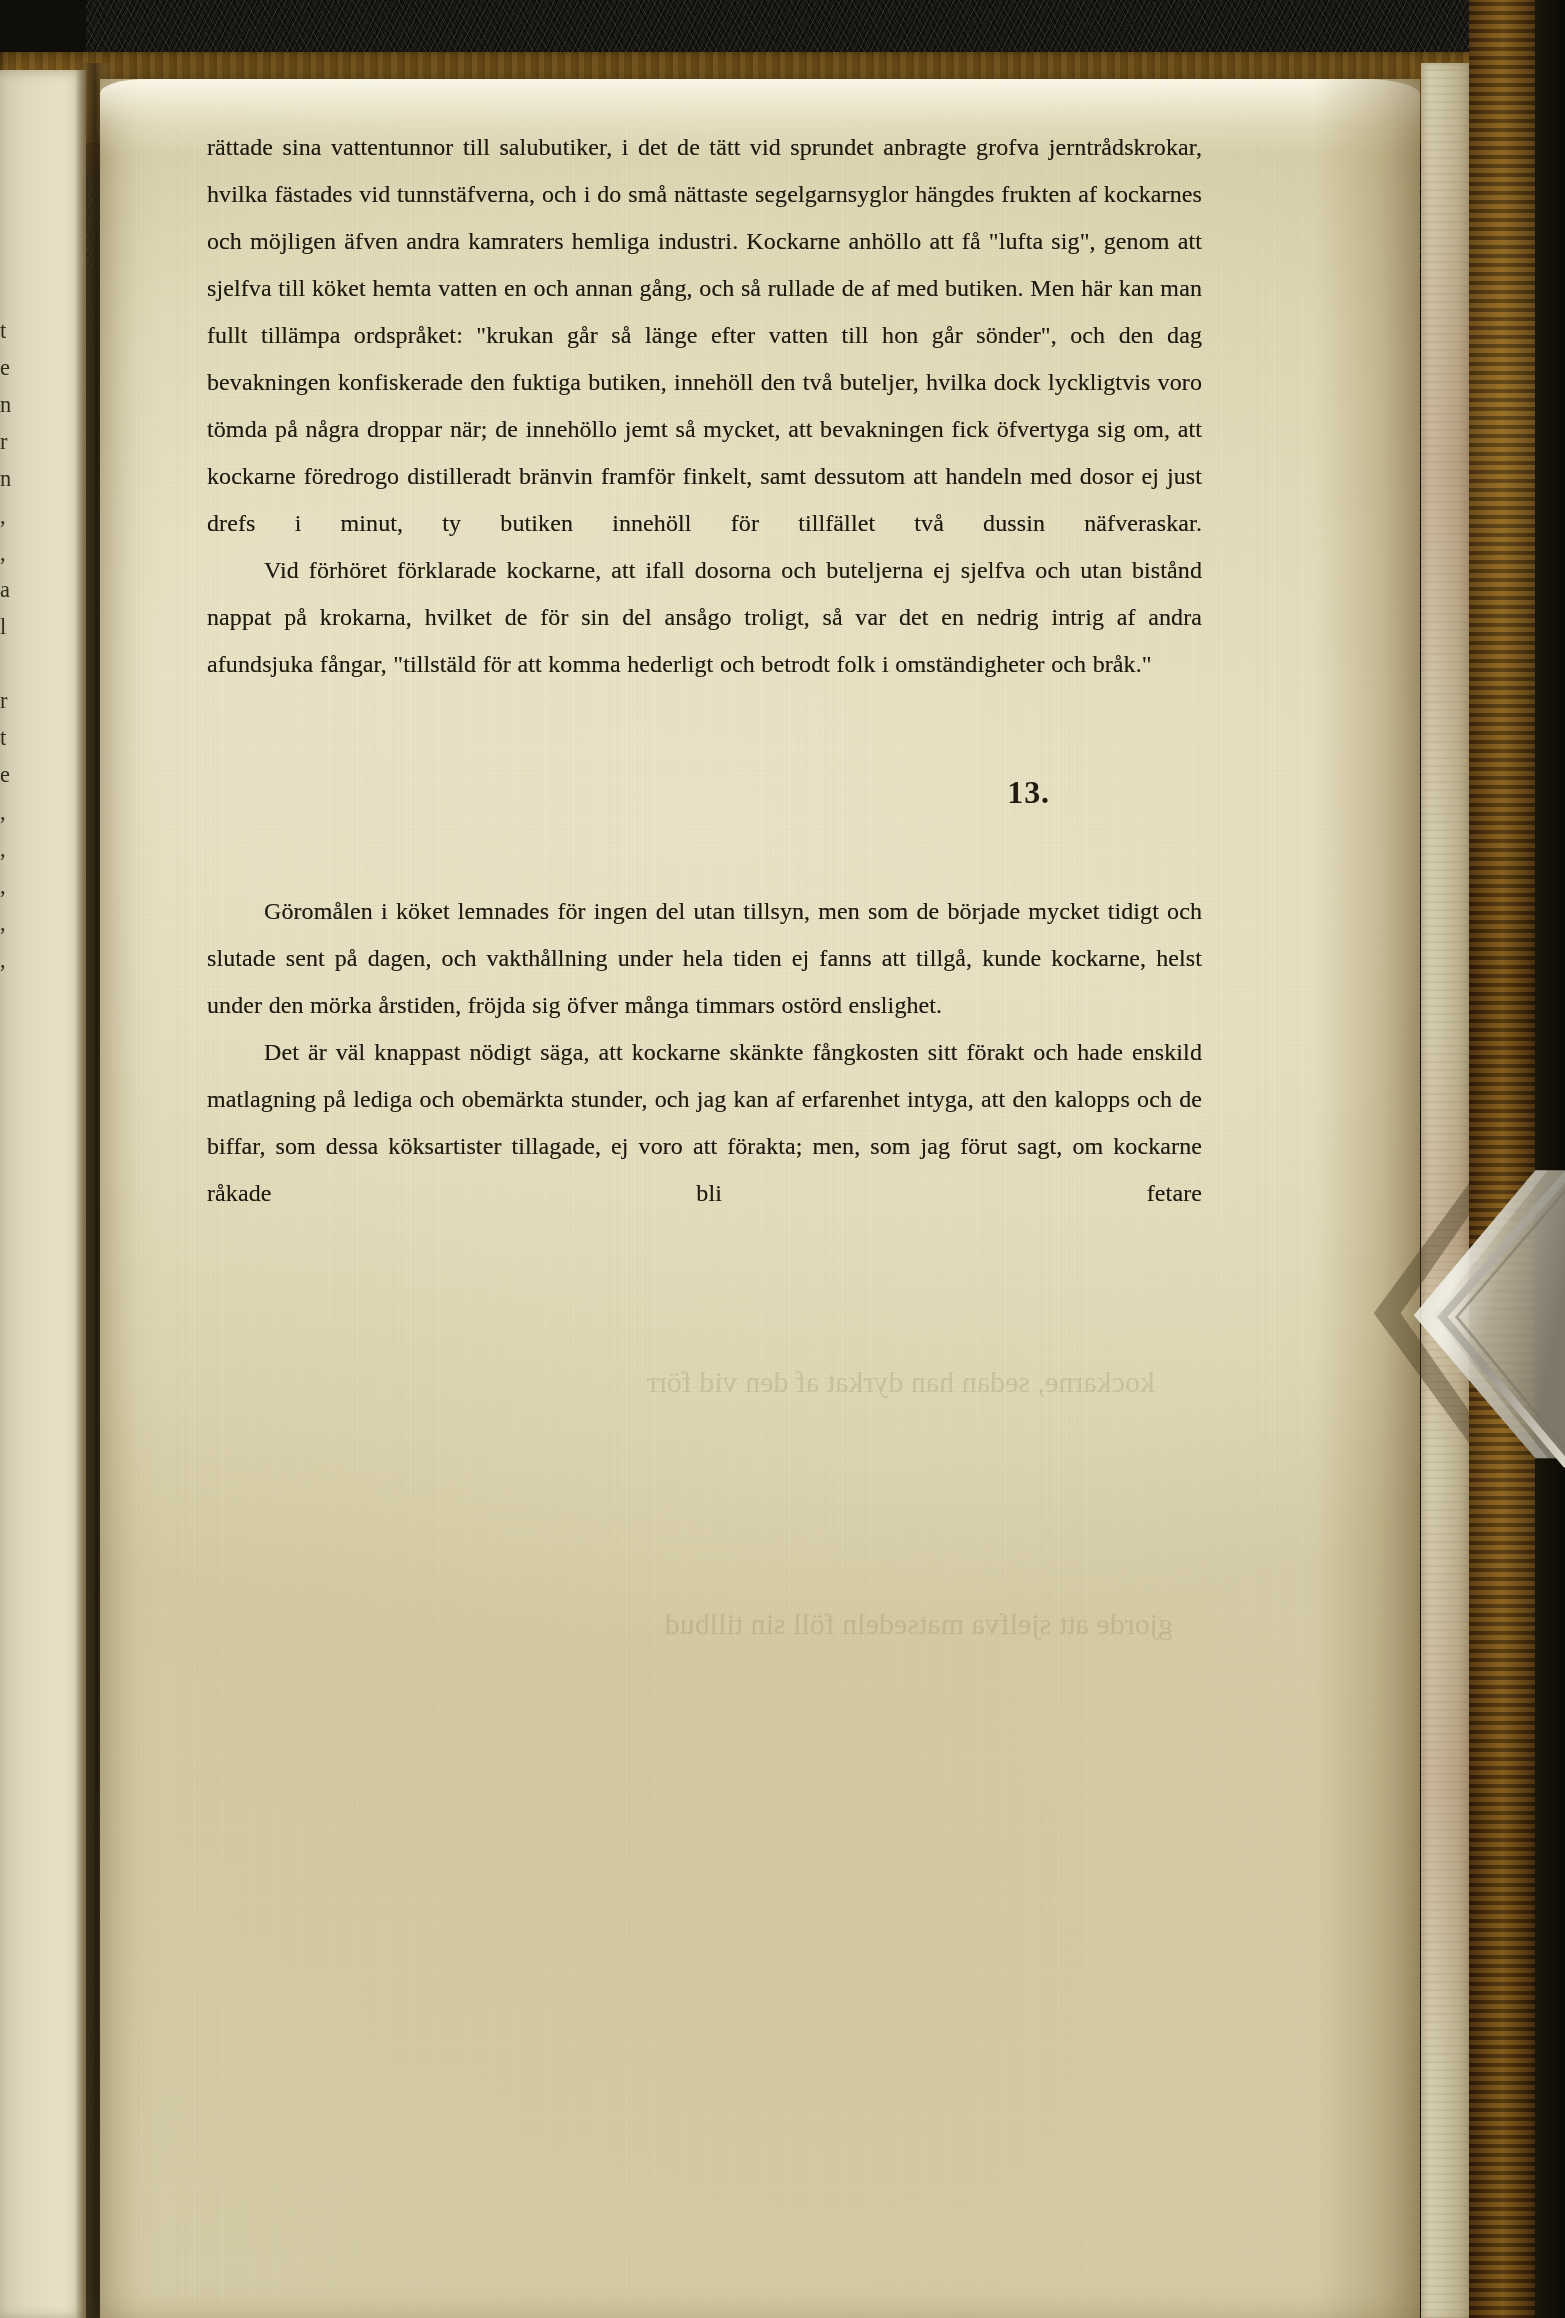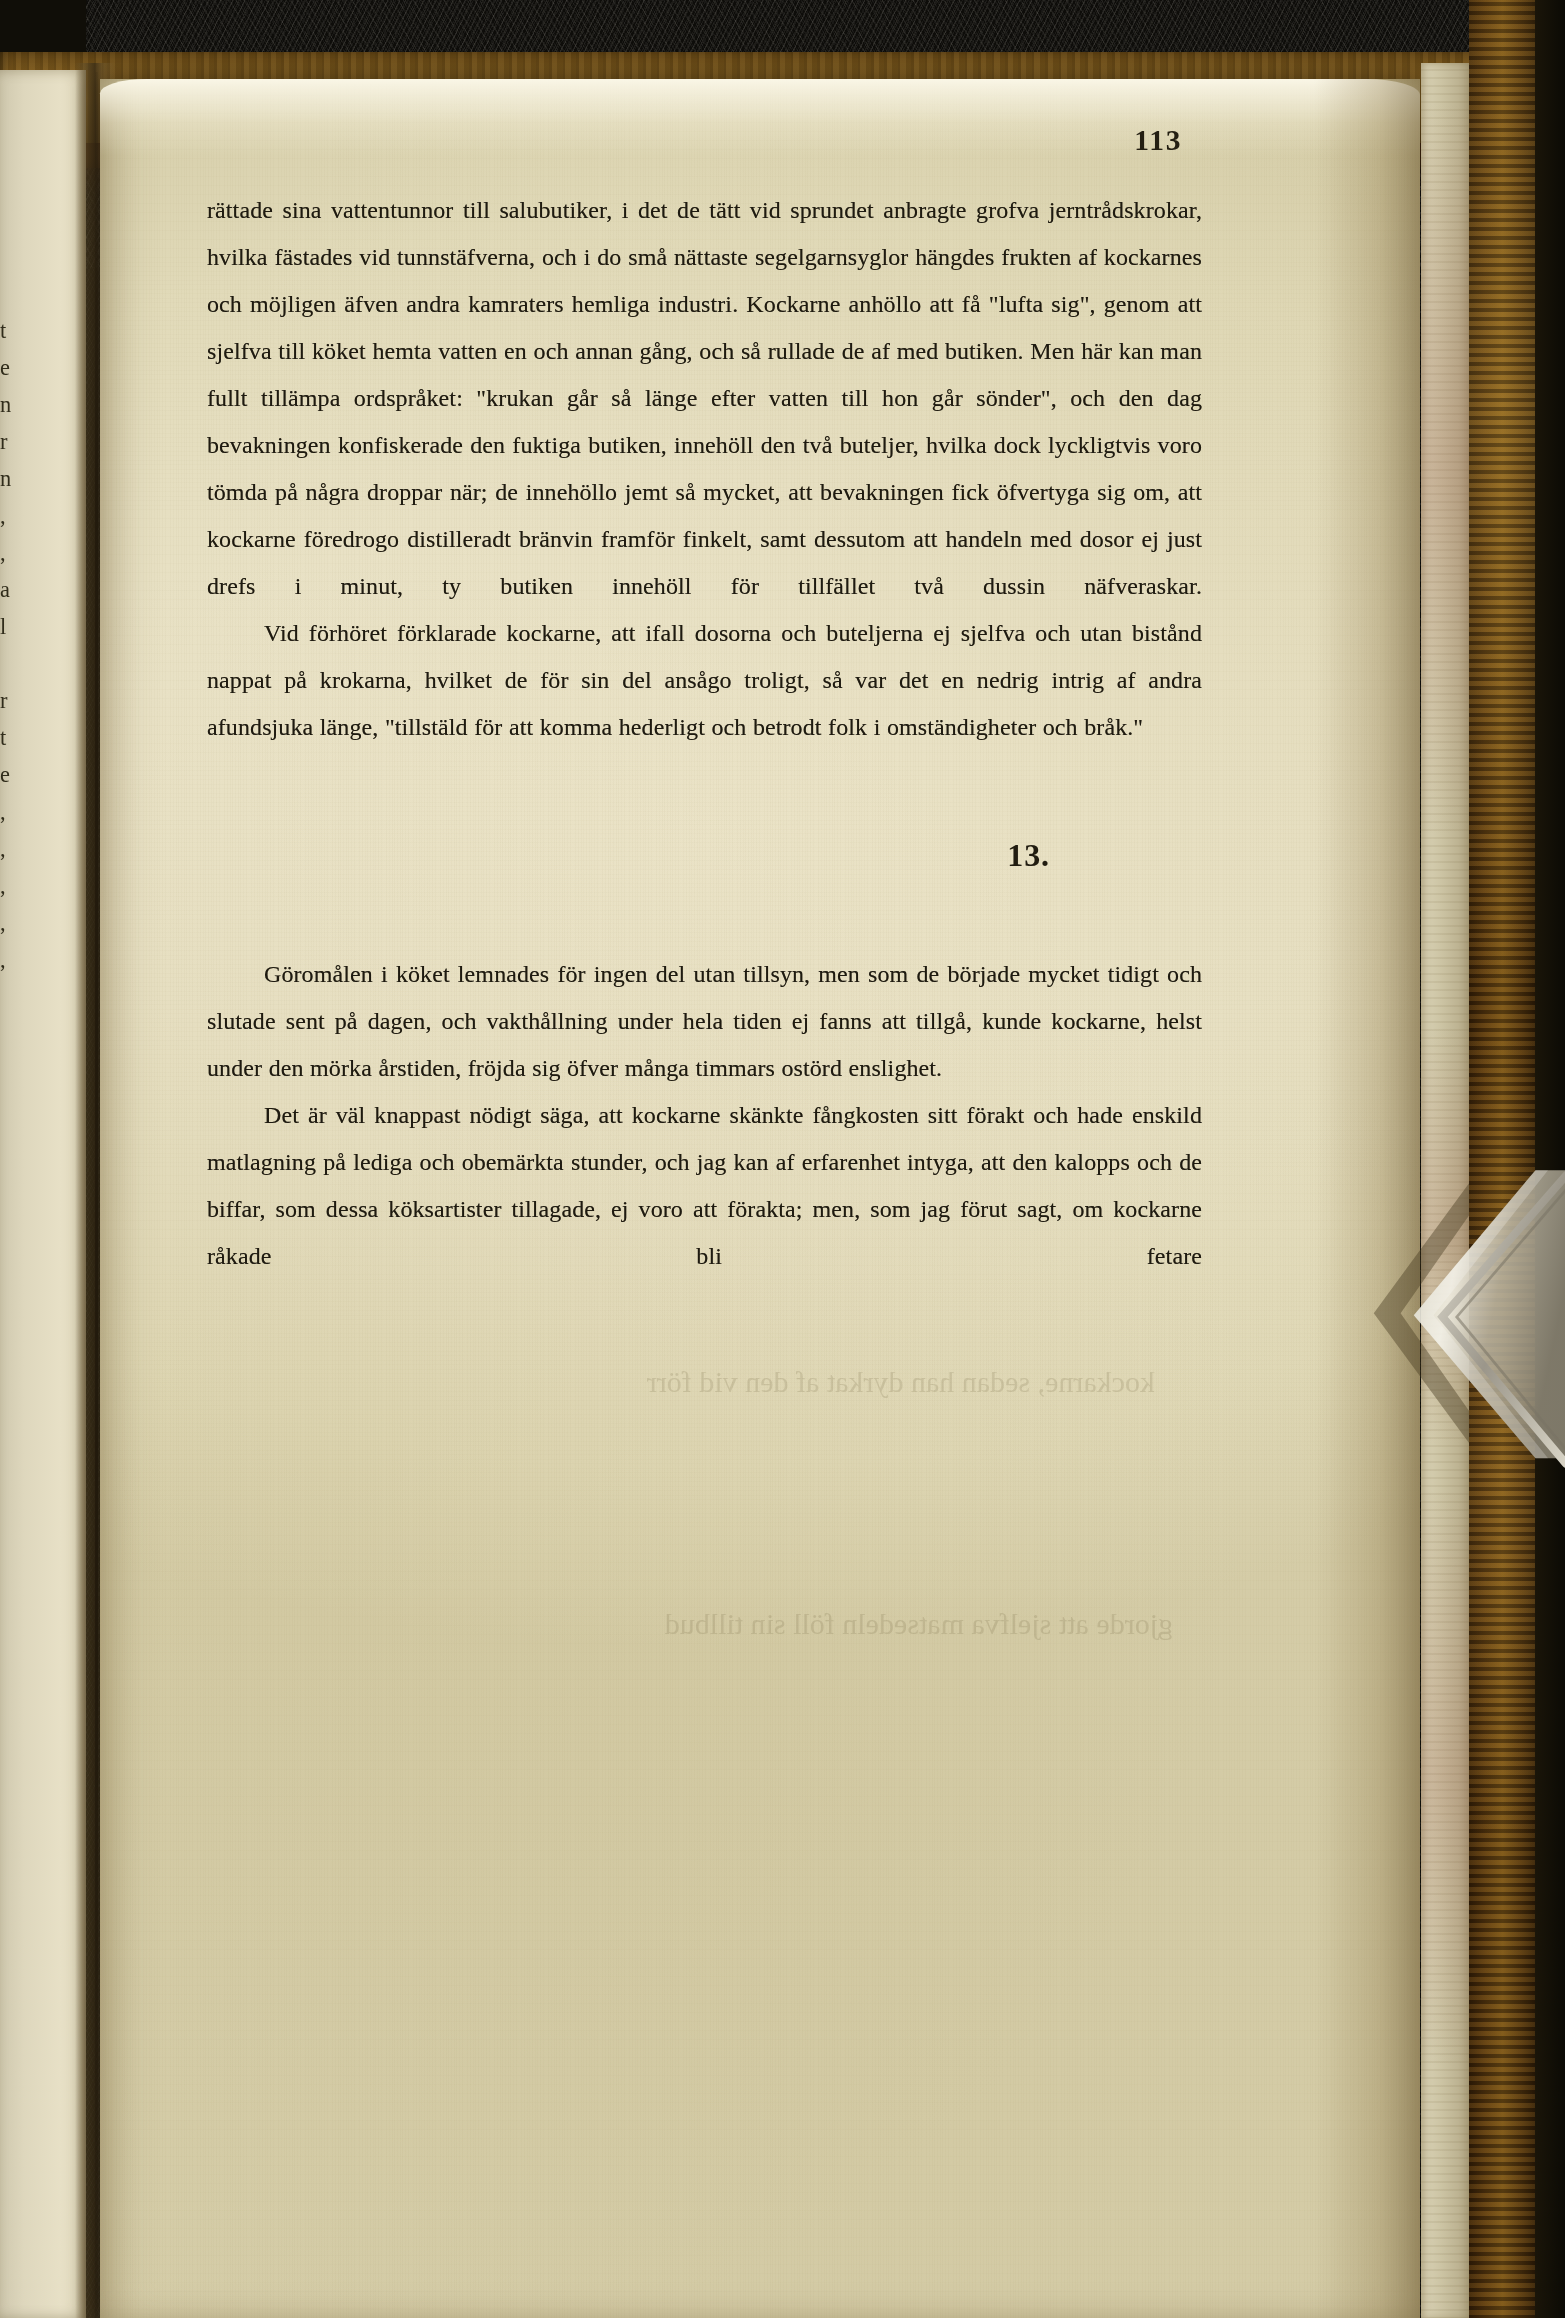--- a/index.html
+++ b/index.html
@@ -318,25 +318,24 @@
   <div id="book-page">
     <div id="page-grain"></div>
     <div id="page-top-edge"></div>
     <div id="page-thumb-shadow"></div>
 
     <div class="ghost" id="ghost-a">kockarne, sedan han dyrkat af den vid förr</div>
     <div class="ghost" id="ghost-b">gjorde att sjelfva matsedeln föll sin tillbud</div>
 
     <div id="text-column">
 
-      <div id="folio">113</div>
 
       <p class="para last-full">rättade sina vattentunnor till salubutiker, i det de tätt vid sprundet anbragte grofva jerntrådskrokar, hvilka fästades vid tunnstäfverna, och i do små nättaste segelgarnsyglor hängdes frukten af kockarnes och möjligen äfven andra kamraters hemliga industri. Kockarne anhöllo att få "lufta sig", genom att sjelfva till köket hemta vatten en och annan gång, och så rullade de af med butiken. Men här kan man fullt tillämpa ordspråket: "krukan går så länge efter vatten till hon går sönder", och den dag bevakningen konfiskerade den fuktiga butiken, innehöll den två buteljer, hvilka dock lyckligtvis voro tömda på några droppar när; de innehöllo jemt så mycket, att bevakningen fick öfvertyga sig om, att kockarne föredrogo distilleradt bränvin framför finkelt, samt dessutom att handeln med dosor ej just drefs i minut, ty butiken innehöll för tillfället två dussin näfveraskar.</p>
 
-      <p class="para indent">Vid förhöret förklarade kockarne, att ifall dosorna och buteljerna ej sjelfva och utan bistånd nappat på krokarna, hvilket de för sin del ansågo troligt, så var det en nedrig intrig af andra afundsjuka länge, "tillstäld för att komma hederligt och betrodt folk i omständigheter och bråk."</p>
+      <p class="para indent">Vid förhöret förklarade kockarne, att ifall dosorna och buteljerna ej sjelfva och utan bistånd nappat på krokarna, hvilket de för sin del ansågo troligt, så var det en nedrig intrig af andra afundsjuka fångar, "tillstäld för att komma hederligt och betrodt folk i omständigheter och bråk."</p>
 
       <div id="chapter-number">13.</div>
 
       <p class="para indent">Göromålen i köket lemnades för ingen del utan tillsyn, men som de började mycket tidigt och slutade sent på dagen, och vakthållning under hela tiden ej fanns att tillgå, kunde kockarne, helst under den mörka årstiden, fröjda sig öfver många timmars ostörd enslighet.</p>
 
       <p class="para indent last-full">Det är väl knappast nödigt säga, att kockarne skänkte fångkosten sitt förakt och hade enskild matlagning på lediga och obemärkta stunder, och jag kan af erfarenhet intyga, att den kalopps och de biffar, som dessa köksartister tillagade, ej voro att förakta; men, som jag förut sagt, om kockarne råkade bli fetare</p>
 
     </div>
   </div>
 

